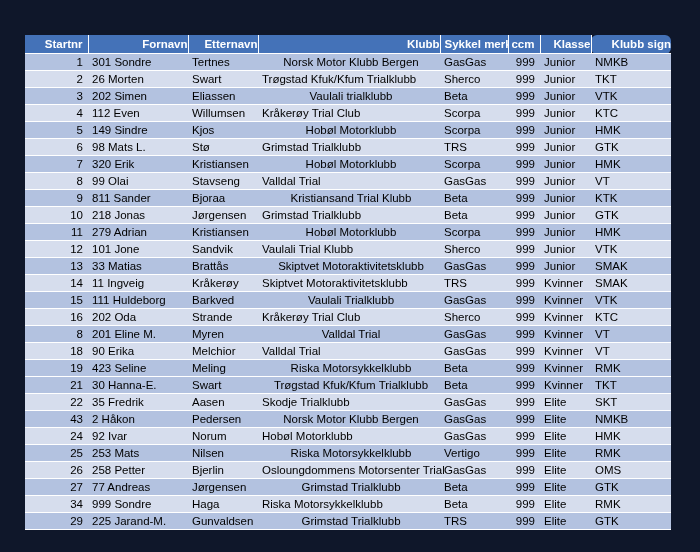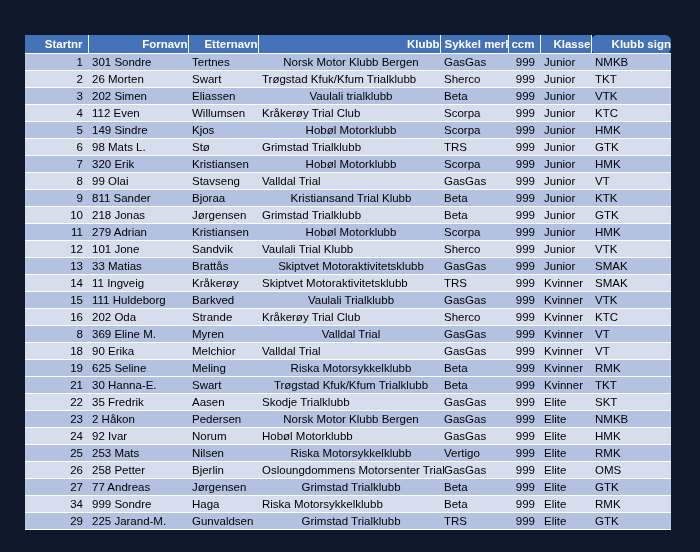--- a/index.html
+++ b/index.html
@@ -266,41 +266,41 @@
           <td class="cell-fornavn">202 Oda</td>
           <td class="cell-etternavn">Strande</td>
           <td class="cell-klubb klubb">Kråkerøy Trial Club</td>
           <td class="cell-merk">Sherco</td>
           <td class="num cell-ccm">999</td>
           <td class="cell-klasse">Kvinner</td>
           <td class="cell-sign">KTC</td>
         </tr>
         <tr class="odd">
           <td class="num cell-startnr">8</td>
-          <td class="cell-fornavn">369 Eline M.</td>
+          <td class="cell-fornavn">201 Eline M.</td>
           <td class="cell-etternavn">Myren</td>
           <td class="cell-klubb klubb">Valldal Trial</td>
           <td class="cell-merk">GasGas</td>
           <td class="num cell-ccm">999</td>
           <td class="cell-klasse">Kvinner</td>
           <td class="cell-sign">VT</td>
         </tr>
         <tr class="even">
           <td class="num cell-startnr">18</td>
           <td class="cell-fornavn">90 Erika</td>
           <td class="cell-etternavn">Melchior</td>
           <td class="cell-klubb klubb">Valldal Trial</td>
           <td class="cell-merk">GasGas</td>
           <td class="num cell-ccm">999</td>
           <td class="cell-klasse">Kvinner</td>
           <td class="cell-sign">VT</td>
         </tr>
         <tr class="odd">
           <td class="num cell-startnr">19</td>
-          <td class="cell-fornavn">625 Seline</td>
+          <td class="cell-fornavn">423 Seline</td>
           <td class="cell-etternavn">Meling</td>
           <td class="cell-klubb klubb">Riska Motorsykkelklubb</td>
           <td class="cell-merk">Beta</td>
           <td class="num cell-ccm">999</td>
           <td class="cell-klasse">Kvinner</td>
           <td class="cell-sign">RMK</td>
         </tr>
         <tr class="odd">
           <td class="num cell-startnr">21</td>
           <td class="cell-fornavn">30 Hanna-E.</td>
@@ -315,21 +315,21 @@
           <td class="num cell-startnr">22</td>
           <td class="cell-fornavn">35 Fredrik</td>
           <td class="cell-etternavn">Aasen</td>
           <td class="cell-klubb klubb">Skodje Trialklubb</td>
           <td class="cell-merk">GasGas</td>
           <td class="num cell-ccm">999</td>
           <td class="cell-klasse">Elite</td>
           <td class="cell-sign">SKT</td>
         </tr>
         <tr class="odd">
-          <td class="num cell-startnr">23</td>
+          <td class="num cell-startnr">43</td>
           <td class="cell-fornavn">2 Håkon</td>
           <td class="cell-etternavn">Pedersen</td>
           <td class="cell-klubb klubb">Norsk Motor Klubb Bergen</td>
           <td class="cell-merk">GasGas</td>
           <td class="num cell-ccm">999</td>
           <td class="cell-klasse">Elite</td>
           <td class="cell-sign">NMKB</td>
         </tr>
         <tr class="even">
           <td class="num cell-startnr">24</td>

